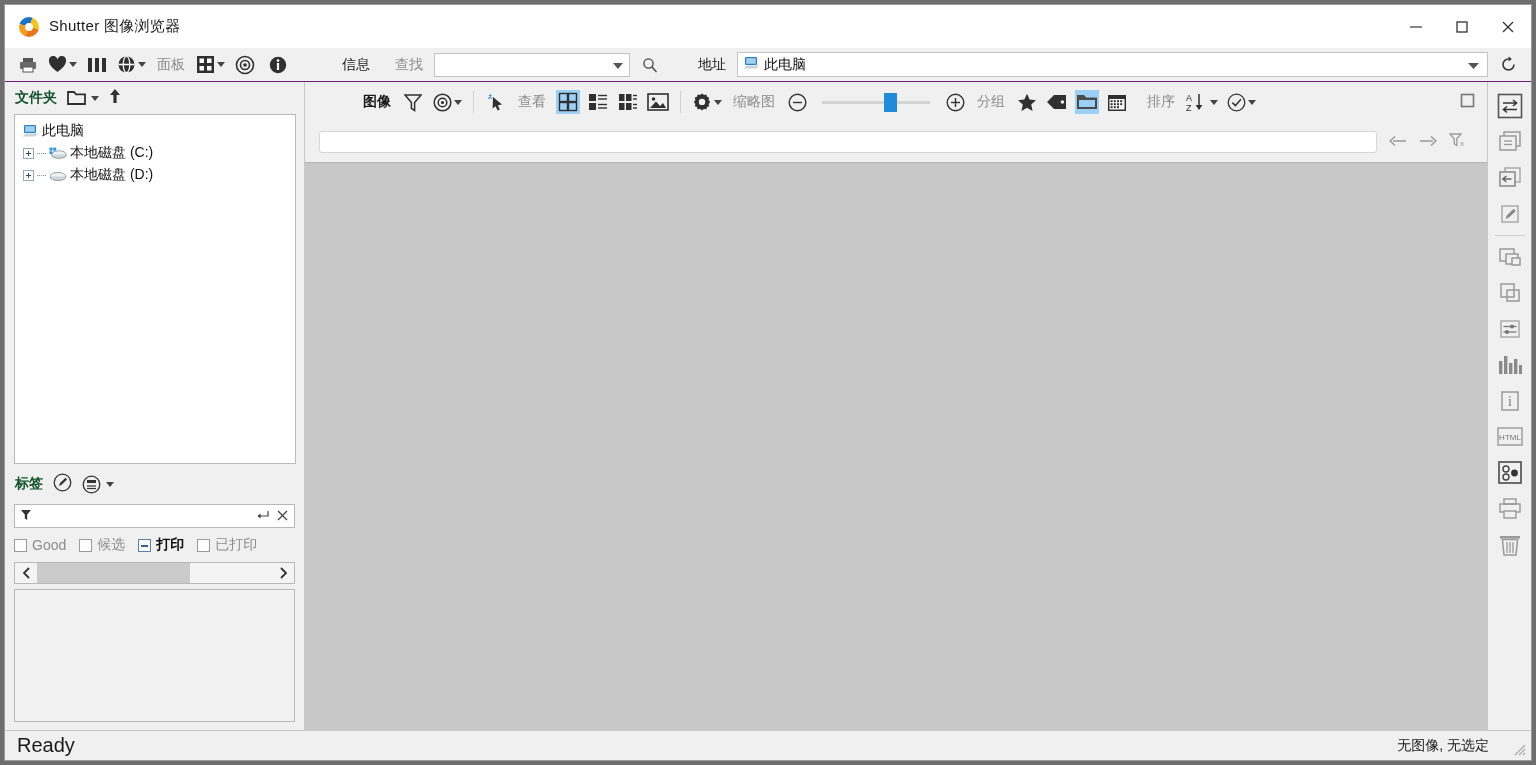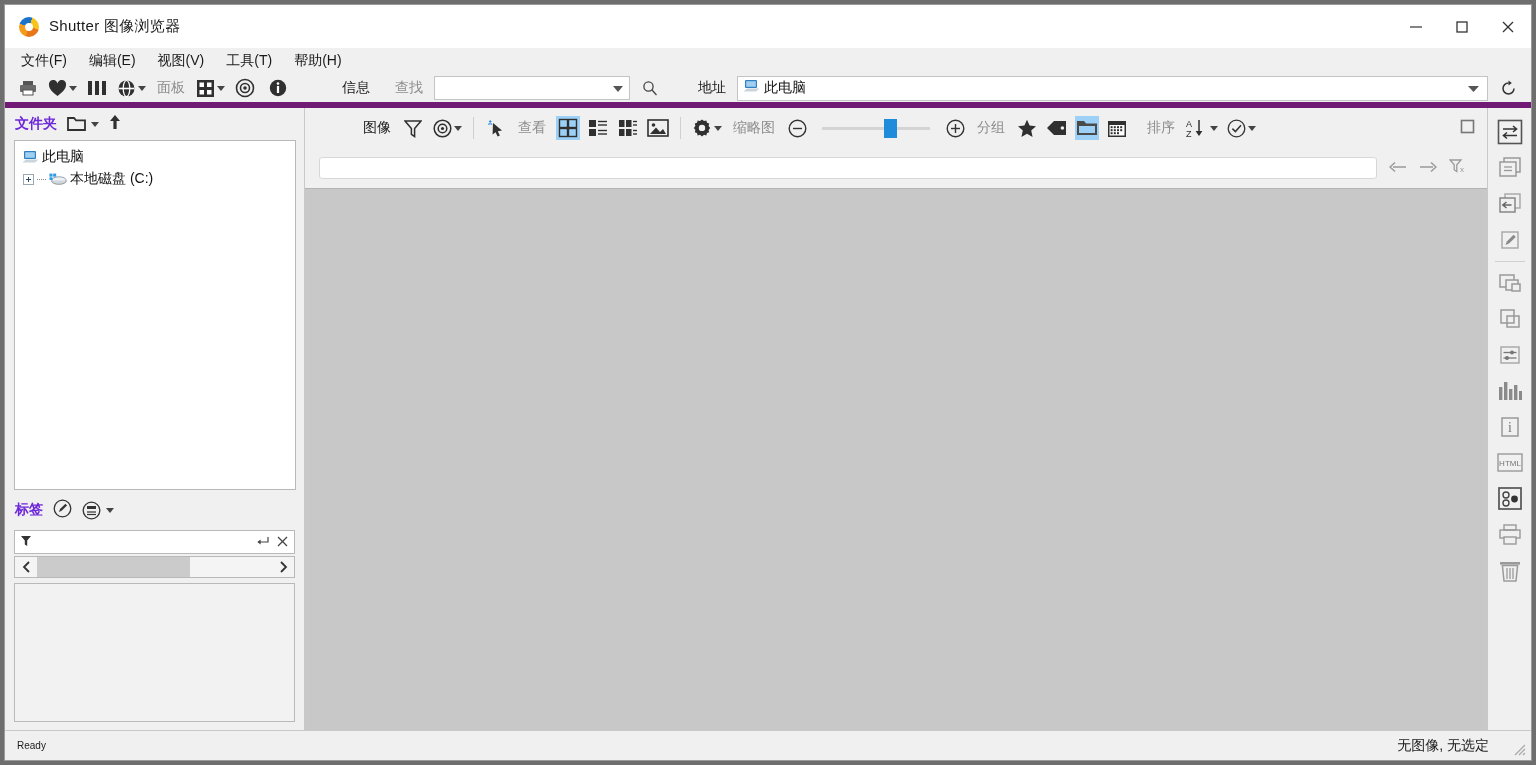--- a/index.html
+++ b/index.html
@@ -23,38 +23,38 @@
   .wbtns{margin-left:auto;display:flex;height:100%;}
   .wbtn{width:46px;height:100%;display:flex;align-items:center;justify-content:center;color:#333;}
   .wbtn svg{display:block;}
 
   
   .menubar{height:26px;display:flex;align-items:center;padding-left:14px;gap:18px;flex:0 0 auto;background:#f0f0f0;}
   .menuitem{font-size:14px;color:#1a1a1a;padding:2px 2px;}
 
   
   .toolbar{height:34px;display:flex;align-items:center;padding:0 10px;gap:7px;flex:0 0 auto;background:#f0f0f0;
-    border-bottom:6px solid #701a75;}
+    border-bottom:1px solid #701a75;}
   .tb-ico{display:flex;align-items:center;justify-content:center;height:28px;min-width:26px;color:#3c3c3c;}
   .caret{width:0;height:0;border-left:4px solid transparent;border-right:4px solid transparent;border-top:5px solid #444;margin-left:2px;}
   .tb-label{font-size:14px;color:#8c8c8c;padding:0 4px;}
   .tb-label.dark{color:#1a1a1a;margin-left:40px;}
   .sep{width:1px;height:22px;background:#d0d0d0;margin:0 4px;}
   .findbox{width:196px;height:24px;background:#fff;border:1px solid #c4c4c4;display:flex;align-items:center;}
   .findbox .dd{margin-left:auto;margin-right:6px;}
   .addrbox{flex:1;height:25px;background:#fff;border:1px solid #c4c4c4;display:flex;align-items:center;padding-left:5px;gap:4px;}
   .addr-text{font-size:14px;color:#111;}
 
   
   .body{flex:1;display:flex;min-height:0;background:#f0f0f0;}
 
   
   .leftcol{width:300px;display:flex;flex-direction:column;flex:0 0 auto;border-right:1px solid #c9c9c9;background:#f0f0f0;}
   .panelhdr{height:32px;display:flex;align-items:center;padding:0 10px;gap:10px;}
-  .panelhdr .ttl{font-size:14px;font-weight:bold;color:#6d28d9;}
+  .panelhdr .ttl{font-size:14px;font-weight:bold;color:#14532d;}
   .tree{flex:0 0 auto;height:350px;margin:0 8px 0 9px;background:#fff;border:1px solid #b9b9b9;overflow:hidden;padding-top:5px;}
   .trow{display:flex;align-items:center;height:22px;font-size:14px;color:#111;padding-left:6px;gap:3px;}
   .trow.child{padding-left:8px;}
   .expander{width:11px;height:11px;border:1px solid #9aa7b5;background:#fff;position:relative;flex:0 0 auto;}
   .expander:before{content:"";position:absolute;left:2px;top:4px;width:5px;height:1px;background:#2a4a6a;}
   .expander:after{content:"";position:absolute;left:4px;top:2px;width:1px;height:5px;background:#2a4a6a;}
   .dots{width:9px;height:1px;border-top:1px dotted #8c8c8c;flex:0 0 auto;}
   .ticon{width:18px;display:flex;align-items:center;justify-content:center;flex:0 0 auto;}
 
   .tagspanel{flex:1;display:flex;flex-direction:column;min-height:0;}
@@ -84,21 +84,21 @@
   .filterinput{flex:1;height:22px;background:#fff;border:1px solid #d7d7d7;border-radius:3px;}
   .content{flex:1;background:#c8c8c8;margin:0 0 0 0;border-top:1px solid #b4b4b4;min-height:0;}
 
   
   .rightrail{width:44px;flex:0 0 auto;background:#f0f0f0;border-left:1px solid #c9c9c9;display:flex;flex-direction:column;align-items:center;padding-top:6px;gap:0;}
   .rr{width:34px;height:36px;display:flex;align-items:center;justify-content:center;color:#777;}
   .rrdiv{width:30px;height:1px;background:#cfcfcf;margin:3px 0;}
 
   
   .statusbar{height:30px;flex:0 0 auto;display:flex;align-items:center;border-top:1px solid #c9c9c9;background:#f0f0f0;padding:0 12px;}
-  .st-left{font-size:10px;color:#1a1a1a;}
+  .st-left{font-size:20px;color:#1a1a1a;}
   .st-right{margin-left:auto;font-size:14px;color:#1a1a1a;padding-right:30px;}
   .grip{position:absolute;right:5px;bottom:4px;width:14px;height:14px;}
 </style>
 </head>
 <body>
 
 <div class="window">
 
   <div class="titlebar">
     <div class="logo"></div>
@@ -116,27 +116,20 @@
       </div>
       <div class="wbtn">
         <svg width="16" height="16" viewBox="0 0 16 16">
             <line x1="3" y1="3" x2="13" y2="13" stroke="#333" stroke-width="1.2"></line>
             <line x1="13" y1="3" x2="3" y2="13" stroke="#333" stroke-width="1.2"></line>
           </svg>
       </div>
     </div>
   </div>
 
-  <div class="menubar">
-    <div class="menuitem">文件(F)</div>
-    <div class="menuitem">编辑(E)</div>
-    <div class="menuitem">视图(V)</div>
-    <div class="menuitem">工具(T)</div>
-    <div class="menuitem">帮助(H)</div>
-  </div>
 
   <div class="toolbar">
     <div class="tb-ico">
       <svg width="20" height="20" viewBox="0 0 20 20">
           <rect x="5" y="3" width="10" height="4" fill="#555"></rect>
           <rect x="2" y="7" width="16" height="7" rx="1" fill="#6a6a6a"></rect>
           <rect x="5" y="12" width="10" height="5" fill="#fff" stroke="#555"></rect>
         </svg>
     </div>
     <div class="tb-ico">
@@ -263,20 +256,31 @@
                 <ellipse cx="11" cy="9.5" rx="8" ry="3.4" fill="#cfd6dc" stroke="#8a939b"></ellipse>
                 <path d="M3 8.8 C3 6 6.4 4.6 11 4.6 C15.6 4.6 19 6 19 8.8" fill="#eef2f5" stroke="#8a939b"></path>
                 <rect x="0.5" y="1" width="3.4" height="3.4" fill="#2f9ae0"></rect>
                 <rect x="4.6" y="1" width="3.4" height="3.4" fill="#2f9ae0"></rect>
                 <rect x="0.5" y="5.1" width="3.4" height="3" fill="#2f9ae0"></rect>
               </svg>
           </span>
           <span>本地磁盘 (C:)</span>
         </div>
 
+        <div class="trow child">
+          <span class="expander"></span>
+          <span class="dots"></span>
+          <span class="ticon">
+            <svg width="20" height="14" viewBox="0 0 20 14">
+                <ellipse cx="10" cy="9.5" rx="8.6" ry="3.6" fill="#cfd6dc" stroke="#8a939b"></ellipse>
+                <path d="M1.4 8.8 C1.4 5.8 5.2 4.2 10 4.2 C14.8 4.2 18.6 5.8 18.6 8.8" fill="#eef2f5" stroke="#8a939b"></path>
+              </svg>
+          </span>
+          <span>本地磁盘 (D:)</span>
+        </div>
 
       </div>
 
       <div class="tagspanel">
         <div class="panelhdr" style="height:40px;">
           <span class="ttl">标签</span>
           <span>
             <svg width="19" height="19" viewBox="0 0 19 19">
                 <circle cx="9.5" cy="9.5" r="8.3" fill="none" stroke="#333" stroke-width="1.3"></circle>
                 <path d="M6 13 L7 10 L12.5 4.8 L14 6.4 L8.6 11.8Z" fill="#333"></path>
@@ -307,20 +311,30 @@
               </svg>
           </span>
           <span>
             <svg width="11" height="11" viewBox="0 0 11 11">
                 <line x1="1" y1="1" x2="10" y2="10" stroke="#444" stroke-width="1.2"></line>
                 <line x1="10" y1="1" x2="1" y2="10" stroke="#444" stroke-width="1.2"></line>
               </svg>
           </span>
         </div>
 
+        <div class="tagrow">
+          <span class="cb"></span>
+          <span class="taglbl">Good</span>
+          <span class="cb"></span>
+          <span class="taglbl">候选</span>
+          <span class="cb tri"></span>
+          <span class="taglbl on">打印</span>
+          <span class="cb"></span>
+          <span class="taglbl">已打印</span>
+        </div>
 
         <div class="hscroll">
           <span class="hs-arrow">
             <svg width="9" height="12" viewBox="0 0 9 12">
                 <path d="M7 1 L2 6 L7 11" fill="none" stroke="#333" stroke-width="1.8"></path>
               </svg>
           </span>
           <span class="hs-track">
             <span class="hs-thumb"></span>
           </span>
@@ -330,21 +344,21 @@
               </svg>
           </span>
         </div>
 
         <div class="emptypanel"></div>
       </div>
     </div>
 
     <div class="centercol">
       <div class="imgtoolbar">
-        <span class="tb-label dark" style="font-weight:normal;">图像</span>
+        <span class="tb-label dark" style="font-weight:bold;">图像</span>
         <span class="ithumb">
           <svg width="18" height="19" viewBox="0 0 18 19">
               <path d="M1 2 L17 2 L10.6 9.6 L10.6 17.5 L7.4 15.4 L7.4 9.6Z" fill="none" stroke="#303030" stroke-width="1.5"></path>
             </svg>
         </span>
         <span class="ithumb" style="width:32px;">
           <svg width="19" height="19" viewBox="0 0 19 19">
               <circle cx="9.5" cy="9.5" r="8.3" fill="none" stroke="#303030" stroke-width="1.5"></circle>
               <circle cx="9.5" cy="9.5" r="4.3" fill="none" stroke="#303030" stroke-width="1.5"></circle>
               <circle cx="9.5" cy="9.5" r="1.6" fill="#303030"></circle>

